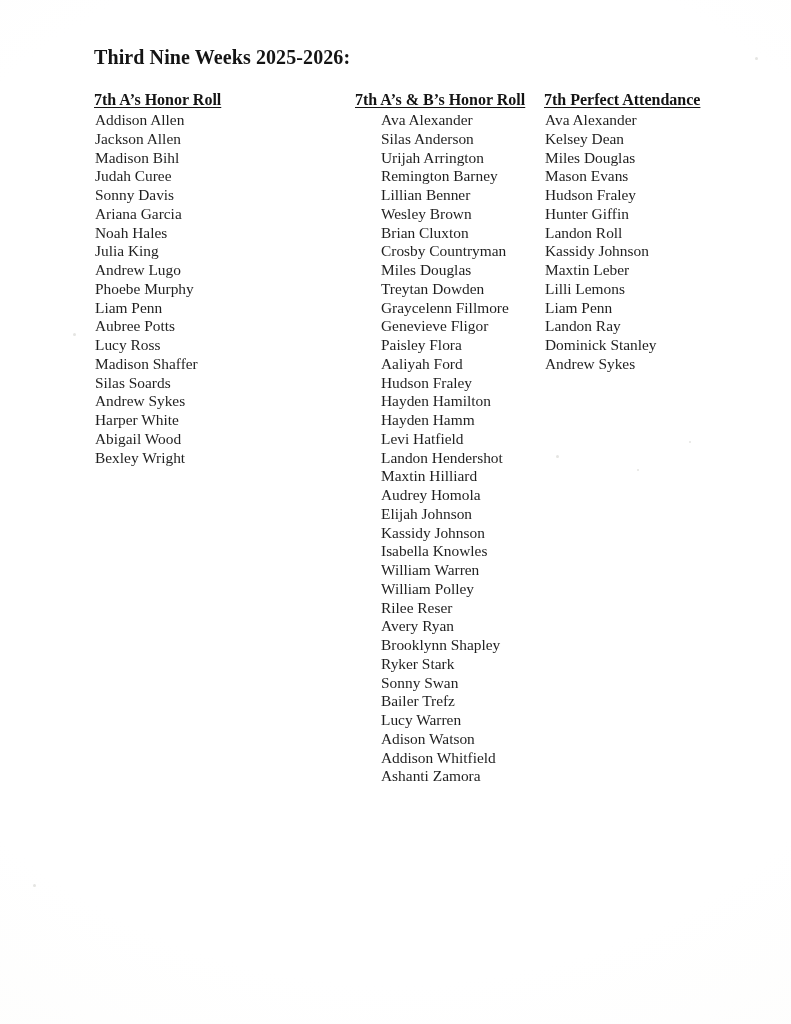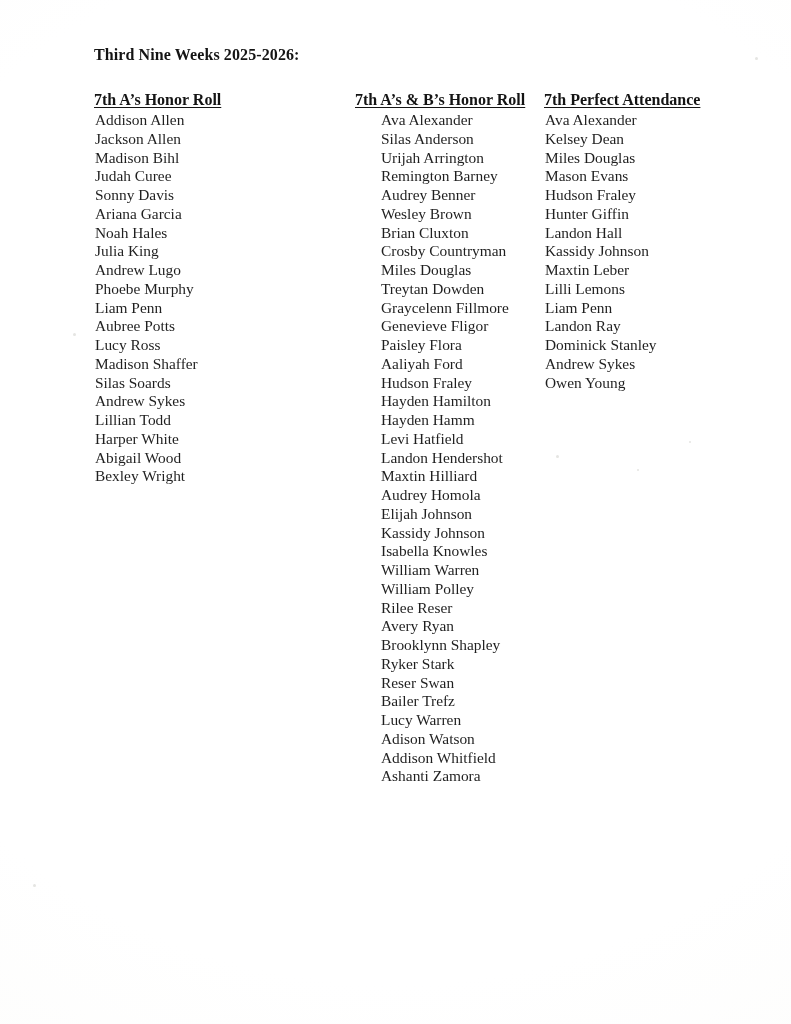--- a/index.html
+++ b/index.html
@@ -37,21 +37,21 @@
     left: 0;
     top: 0;
     width: 791px;
     height: 1024px;
   }
 
   .doc-title {
     position: absolute;
     left: 94px;
     top: 46px;
-    font-size: 16px;
+    font-size: 20px;
     font-weight: bold;
     letter-spacing: .1px;
     white-space: nowrap;
     color: #141414;
   }
 
   .column {
     position: absolute;
     top: 90px;
   }
@@ -115,35 +115,34 @@
         <li>Noah Hales</li>
         <li>Julia King</li>
         <li>Andrew Lugo</li>
         <li>Phoebe Murphy</li>
         <li>Liam Penn</li>
         <li>Aubree Potts</li>
         <li>Lucy Ross</li>
         <li>Madison Shaffer</li>
         <li>Silas Soards</li>
         <li>Andrew Sykes</li>
-        <li>Lillian Todd</li>
         <li>Harper White</li>
         <li>Abigail Wood</li>
         <li>Bexley Wright</li>
       </ul>
   </div>
 
   <div class="column col-2">
     <div class="col-heading">7th A’s &amp; B’s Honor Roll</div>
     <ul class="name-list">
         <li>Ava Alexander</li>
         <li>Silas Anderson</li>
         <li>Urijah Arrington</li>
         <li>Remington Barney</li>
-        <li>Audrey Benner</li>
+        <li>Lillian Benner</li>
         <li>Wesley Brown</li>
         <li>Brian Cluxton</li>
         <li>Crosby Countryman</li>
         <li>Miles Douglas</li>
         <li>Treytan Dowden</li>
         <li>Graycelenn Fillmore</li>
         <li>Genevieve Fligor</li>
         <li>Paisley Flora</li>
         <li>Aaliyah Ford</li>
         <li>Hudson Fraley</li>
@@ -155,43 +154,42 @@
         <li>Audrey Homola</li>
         <li>Elijah Johnson</li>
         <li>Kassidy Johnson</li>
         <li>Isabella Knowles</li>
         <li>William Warren</li>
         <li>William Polley</li>
         <li>Rilee Reser</li>
         <li>Avery Ryan</li>
         <li>Brooklynn Shapley</li>
         <li>Ryker Stark</li>
-        <li>Reser Swan</li>
+        <li>Sonny Swan</li>
         <li>Bailer Trefz</li>
         <li>Lucy Warren</li>
         <li>Adison Watson</li>
         <li>Addison Whitfield</li>
         <li>Ashanti Zamora</li>
       </ul>
   </div>
 
   <div class="column col-3">
     <div class="col-heading">7th Perfect Attendance</div>
     <ul class="name-list">
         <li>Ava Alexander</li>
         <li>Kelsey Dean</li>
         <li>Miles Douglas</li>
         <li>Mason Evans</li>
         <li>Hudson Fraley</li>
         <li>Hunter Giffin</li>
-        <li>Landon Hall</li>
+        <li>Landon Roll</li>
         <li>Kassidy Johnson</li>
         <li>Maxtin Leber</li>
         <li>Lilli Lemons</li>
         <li>Liam Penn</li>
         <li>Landon Ray</li>
         <li>Dominick Stanley</li>
         <li>Andrew Sykes</li>
-        <li>Owen Young</li>
       </ul>
   </div>
 
 </div>
 
 </body></html>

